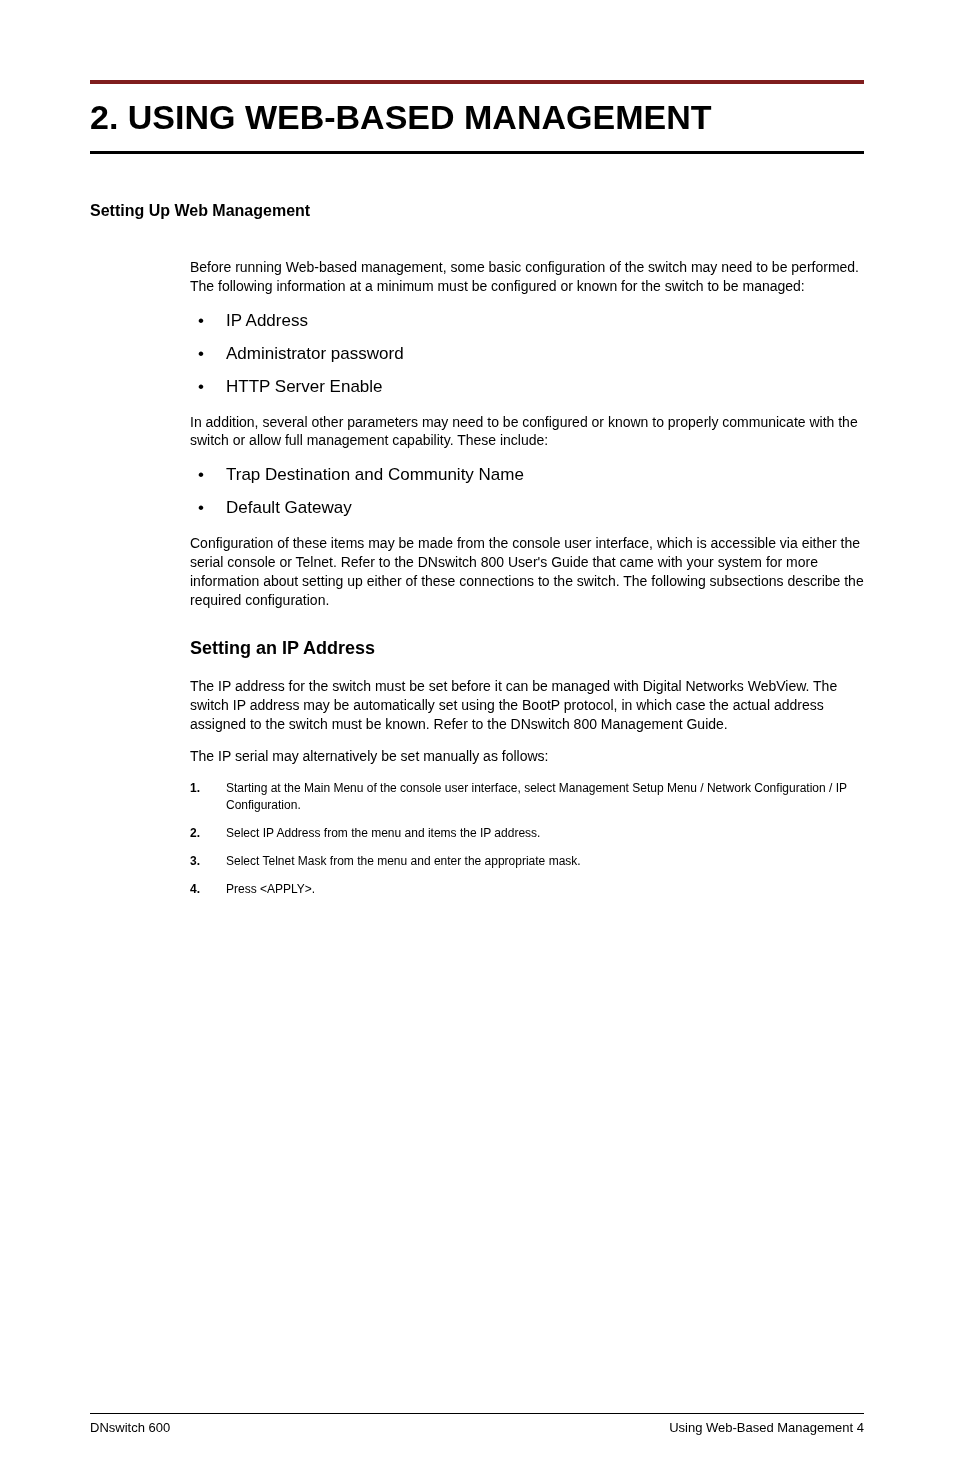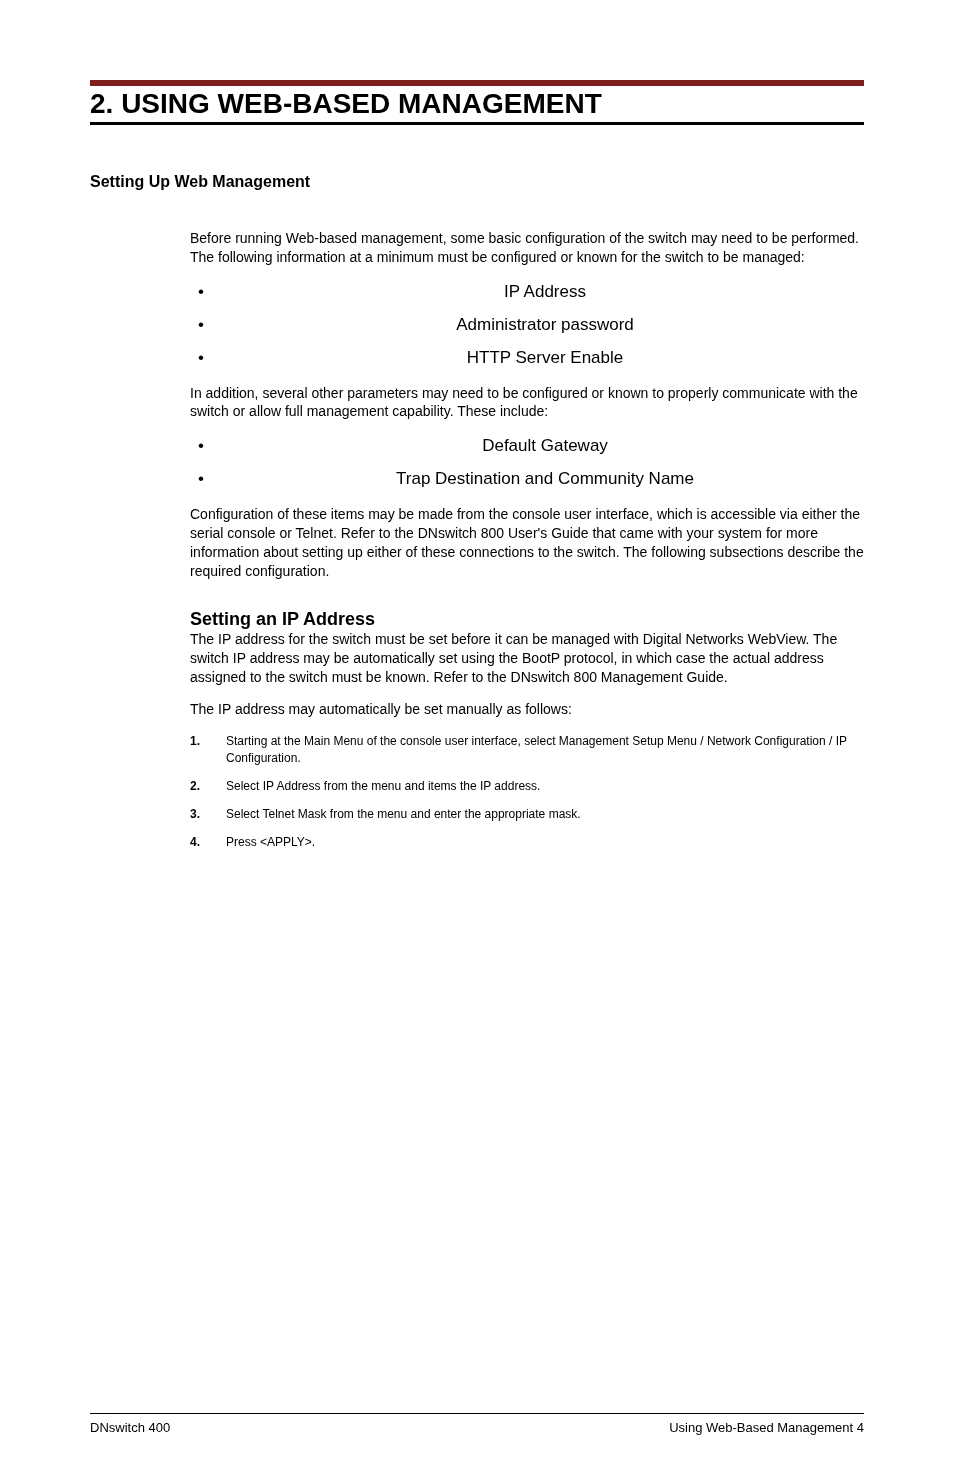--- a/index.html
+++ b/index.html
@@ -10,64 +10,64 @@
   body {
     font-family: Arial, Helvetica, sans-serif;
     background: #ffffff;
     color: #000000;
     width: 954px;
     height: 1475px;
     padding: 80px 90px 50px 90px;
     position: relative;
   }
   .chapter-title {
-    font-size: 28px;
+    font-size: 34px;
     font-weight: bold;
-    border-top: 6px solid #7f1d1d;
+    border-top: 4px solid #7f1d1d;
     border-bottom: 3px solid #000;
-    padding: 2px 0;
+    padding: 14px 0;
     margin-bottom: 48px;
   }
   .section-title {
     font-size: 16px;
     font-weight: bold;
     margin-bottom: 38px;
   }
   .content {
     margin-left: 100px;
     margin-right: 0;
   }
   .para {
     font-size: 14px;
     line-height: 1.35;
     margin-bottom: 14px;
   }
   ul.bullets {
     list-style: none;
     margin-bottom: 14px;
-    text-align: center;
   }
   ul.bullets li {
     font-size: 17px;
     line-height: 1.35;
     padding-left: 36px;
     position: relative;
     margin-bottom: 10px;
   }
   ul.bullets li::before {
     content: "•";
     position: absolute;
     left: 8px;
     top: 0;
     font-size: 17px;
   }
   .subsection-title {
     font-size: 18px;
     font-weight: bold;
     margin-top: 28px;
+    margin-bottom: 18px;
   }
   ol.numbered {
     list-style: none;
     counter-reset: step;
     margin-bottom: 14px;
   }
   ol.numbered li {
     font-size: 12px;
     line-height: 1.35;
     padding-left: 36px;
@@ -107,37 +107,37 @@
 
   <ul class="bullets">
     <li>IP Address</li>
     <li>Administrator password</li>
     <li>HTTP Server Enable</li>
   </ul>
 
   <p class="para">In addition, several other parameters may need to be configured or known to properly communicate with the switch or allow full management capability. These include:</p>
 
   <ul class="bullets">
+    <li>Trap Destination and Community Name</li>
     <li>Default Gateway</li>
-    <li>Trap Destination and Community Name</li>
   </ul>
 
   <p class="para">Configuration of these items may be made from the console user interface, which is accessible via either the serial console or Telnet. Refer to the DNswitch 800 User's Guide that came with your system for more information about setting up either of these connections to the switch. The following subsections describe the required configuration.</p>
 
   <h3 class="subsection-title">Setting an IP Address</h3>
 
   <p class="para">The IP address for the switch must be set before it can be managed with Digital Networks WebView. The switch IP address may be automatically set using the BootP protocol, in which case the actual address assigned to the switch must be known. Refer to the DNswitch 800 Management Guide.</p>
 
-  <p class="para">The IP address may automatically be set manually as follows:</p>
+  <p class="para">The IP serial may alternatively be set manually as follows:</p>
 
   <ol class="numbered">
     <li>Starting at the Main Menu of the console user interface, select Management Setup Menu / Network Configuration / IP Configuration.</li>
     <li>Select IP Address from the menu and items the IP address.</li>
     <li>Select Telnet Mask from the menu and enter the appropriate mask.</li>
     <li>Press &lt;APPLY&gt;.</li>
   </ol>
 
 </div>
 
 <div class="footer">
-  <span>DNswitch 400</span>
+  <span>DNswitch 600</span>
   <span>Using Web-Based Management  4</span>
 </div>
 
 </body></html>

